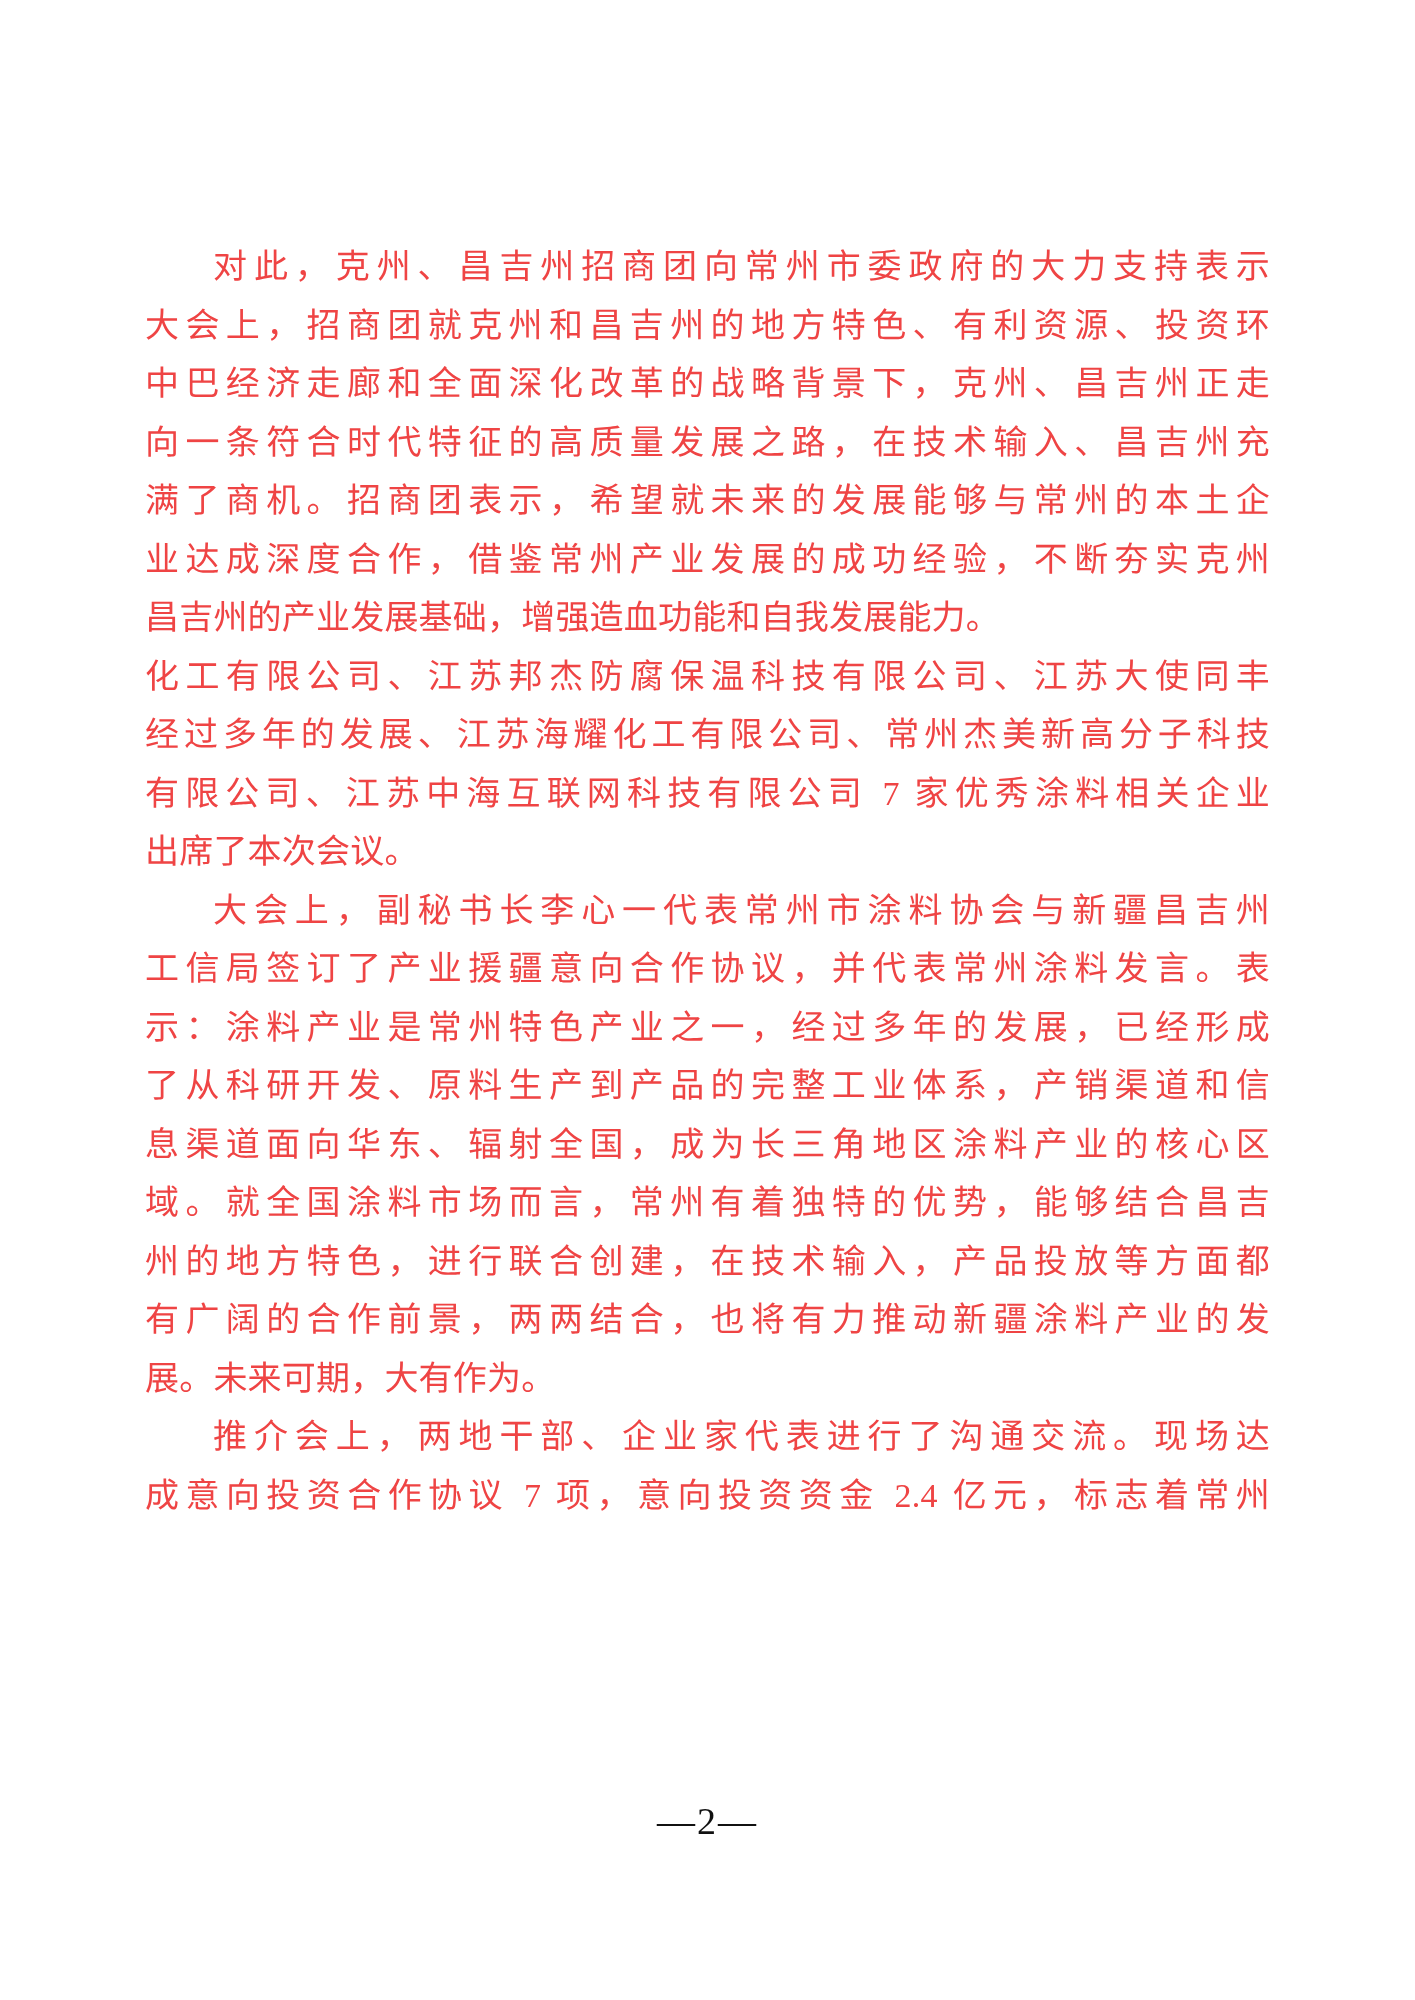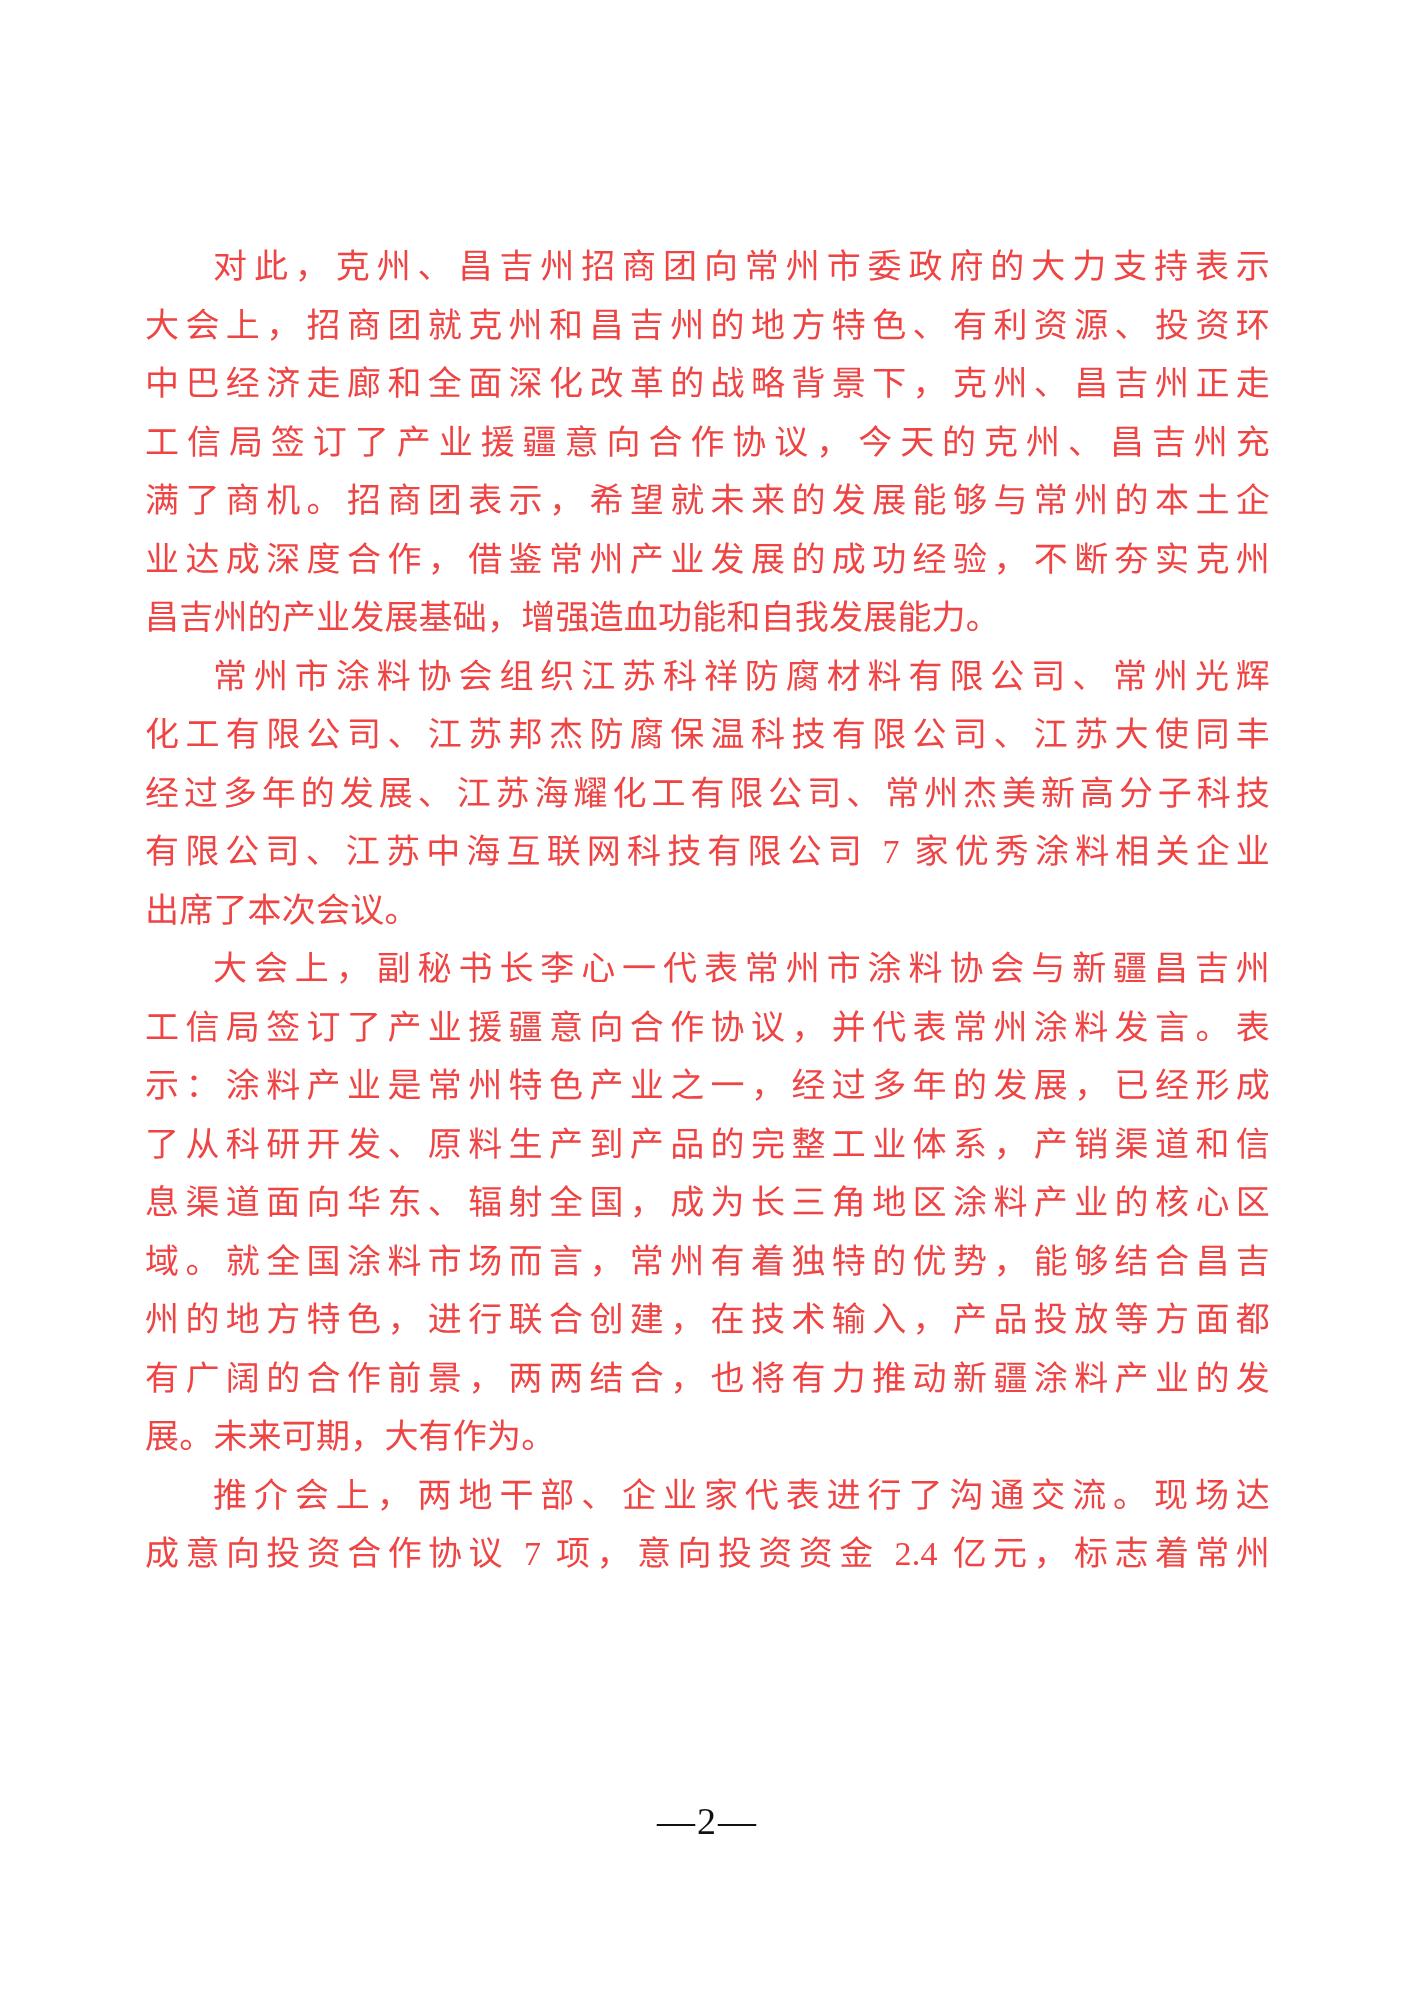--- a/index.html
+++ b/index.html
@@ -51,25 +51,24 @@
   }
 </style>
 </head>
 <body>
 
 <div class="page">
   <div class="doc-body" id="doc-body">
       <div class="doc-line first">对此，克州、昌吉州招商团向常州市委政府的大力支持表示</div>
       <div class="doc-line">大会上，招商团就克州和昌吉州的地方特色、有利资源、投资环</div>
       <div class="doc-line">中巴经济走廊和全面深化改革的战略背景下，克州、昌吉州正走</div>
-      <div class="doc-line">工信局签订了产业援疆意向合作协议，今天的克州、昌吉州充</div>
+      <div class="doc-line">向一条符合时代特征的高质量发展之路，在技术输入、昌吉州充</div>
       <div class="doc-line">满了商机。招商团表示，希望就未来的发展能够与常州的本土企</div>
       <div class="doc-line">业达成深度合作，借鉴常州产业发展的成功经验，不断夯实克州</div>
       <div class="doc-line short">昌吉州的产业发展基础，增强造血功能和自我发展能力。</div>
-      <div class="doc-line first">常州市涂料协会组织江苏科祥防腐材料有限公司、常州光辉</div>
       <div class="doc-line">化工有限公司、江苏邦杰防腐保温科技有限公司、江苏大使同丰</div>
       <div class="doc-line">经过多年的发展、江苏海耀化工有限公司、常州杰美新高分子科技</div>
       <div class="doc-line">有限公司、江苏中海互联网科技有限公司 7 家优秀涂料相关企业</div>
       <div class="doc-line short">出席了本次会议。</div>
       <div class="doc-line first">大会上，副秘书长李心一代表常州市涂料协会与新疆昌吉州</div>
       <div class="doc-line">工信局签订了产业援疆意向合作协议，并代表常州涂料发言。表</div>
       <div class="doc-line">示：涂料产业是常州特色产业之一，经过多年的发展，已经形成</div>
       <div class="doc-line">了从科研开发、原料生产到产品的完整工业体系，产销渠道和信</div>
       <div class="doc-line">息渠道面向华东、辐射全国，成为长三角地区涂料产业的核心区</div>
       <div class="doc-line">域。就全国涂料市场而言，常州有着独特的优势，能够结合昌吉</div>

